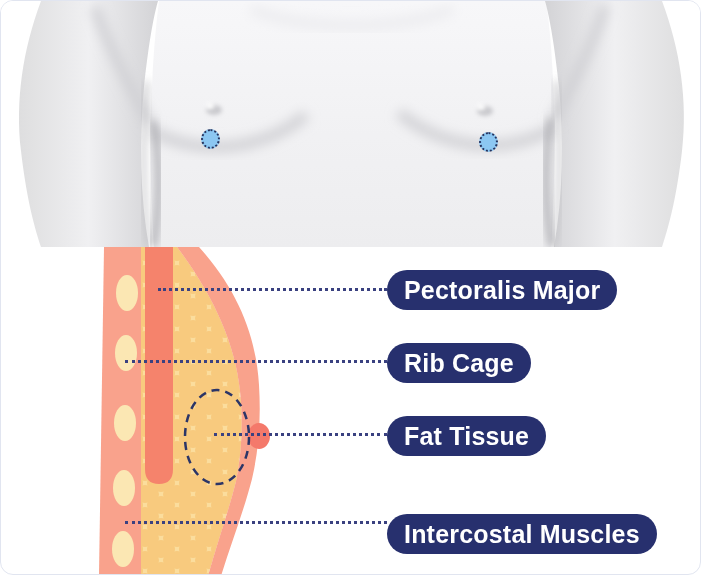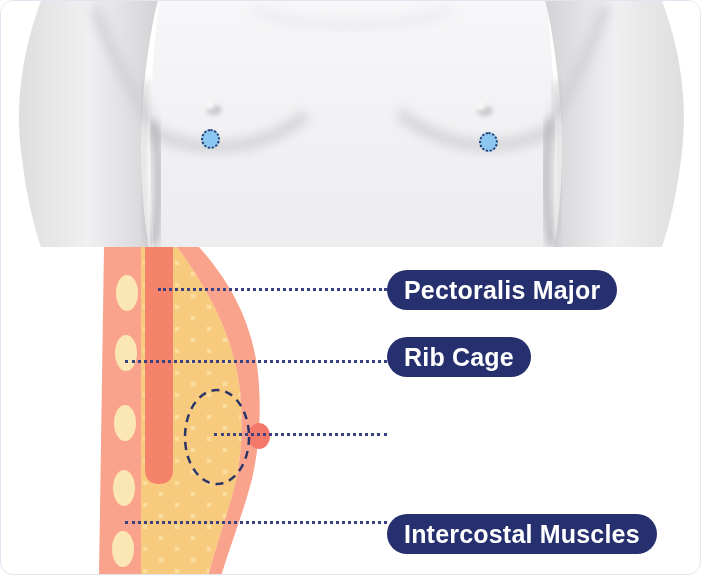--- a/index.html
+++ b/index.html
@@ -23,21 +23,21 @@
   .leader-2{left:124px;top:113px;width:262px;}
   .leader-3{left:213px;top:186px;width:173px;}
   .leader-4{left:124px;top:274px;width:262px;}
   .pill{
     position:absolute;left:386px;height:40px;border-radius:21px;
     background:#27306e;color:#ffffff;font-size:25px;font-weight:bold;
     display:inline-flex;align-items:center;padding:0 17px;white-space:nowrap;
     letter-spacing:0.2px;
   }
   .pill-1{top:23px;}
-  .pill-2{top:90px;}
+  .pill-2{top:96px;}
   .pill-3{top:169px;}
   .pill-4{top:255px;margin-top:12px;}
 </style>
 </head>
 <body>
 
 <div class="frame">
 
   <div class="torso-section">
     <svg width="701" height="246" viewBox="0 0 701 246">
@@ -139,18 +139,21 @@
     <div class="leader leader-2"></div>
     <div class="leader leader-3"></div>
     <div class="leader leader-4"></div>
 
     <div class="pill pill-1">
       <span>Pectoralis Major</span>
     </div>
     <div class="pill pill-2">
       <span>Rib Cage</span>
     </div>
+    <div class="pill pill-3">
+      <span>Fat Tissue</span>
+    </div>
     <div class="pill pill-4">
       <span>Intercostal Muscles</span>
     </div>
   </div>
 
 </div>
 
 </body></html>

